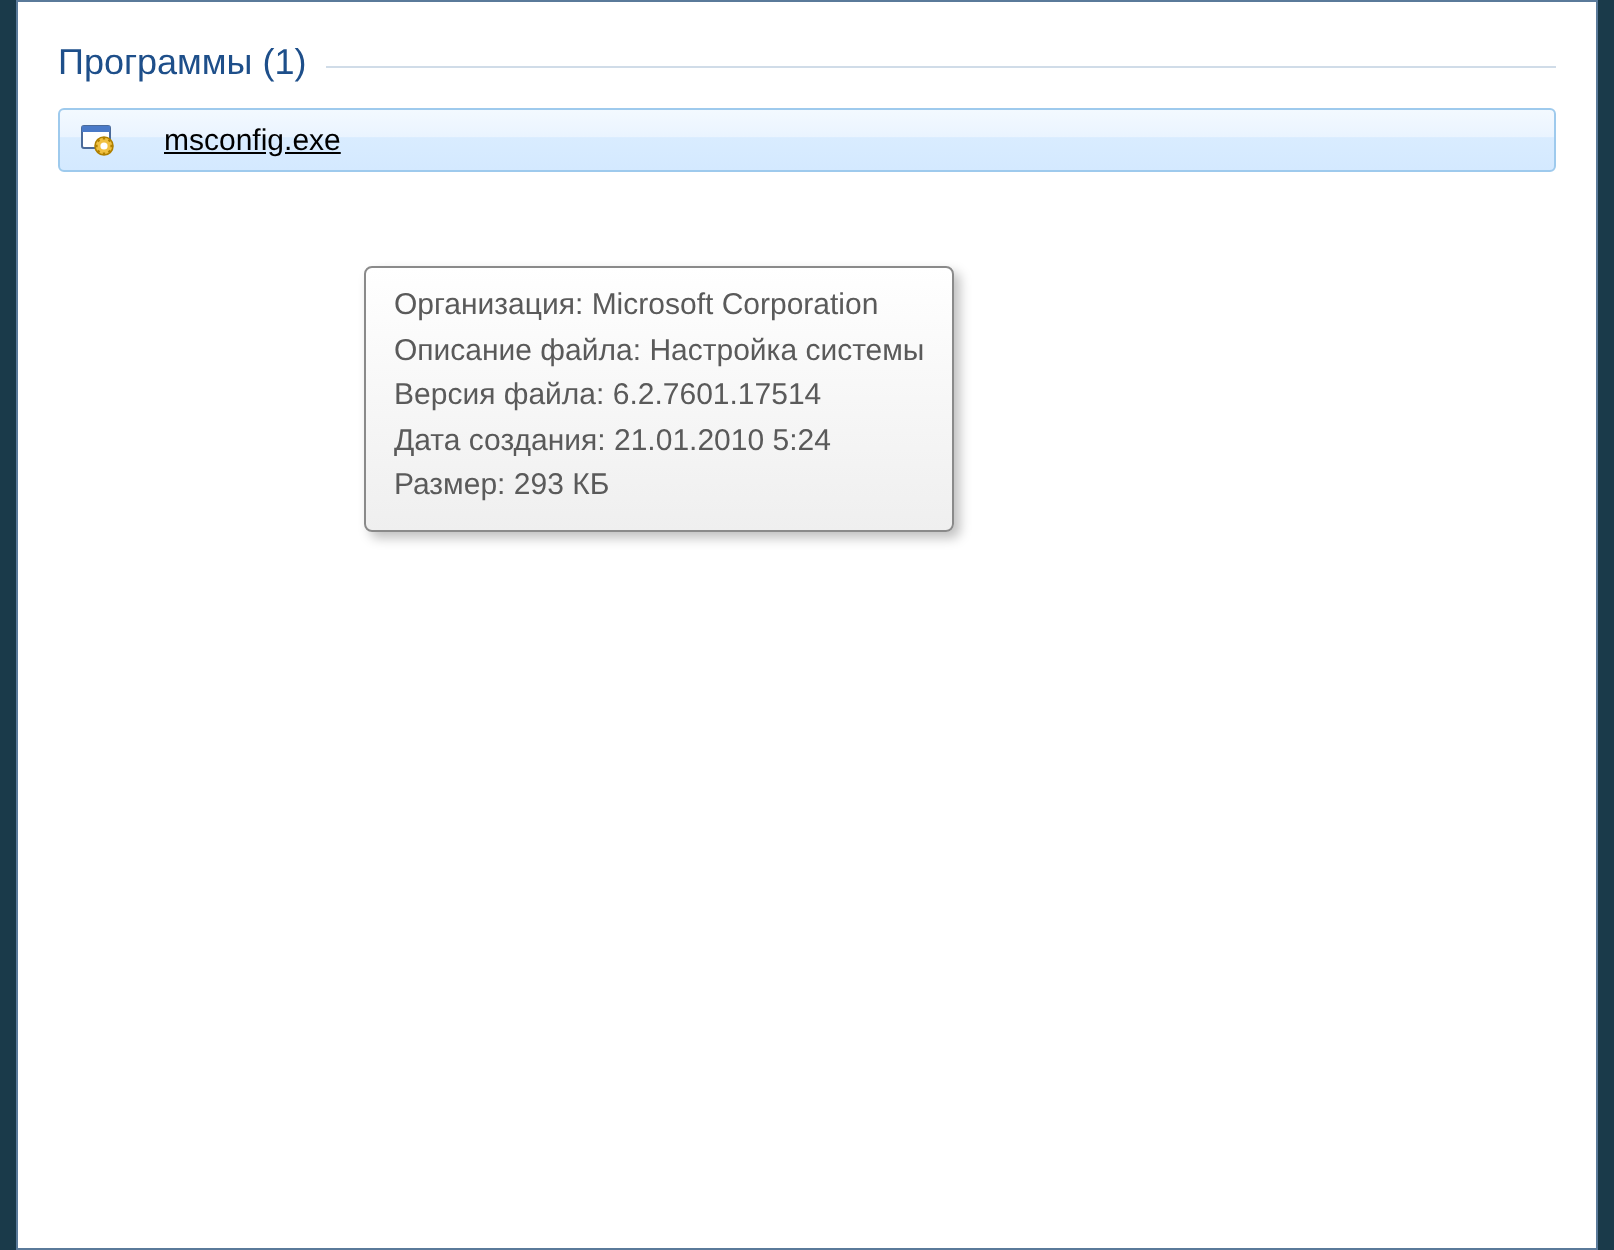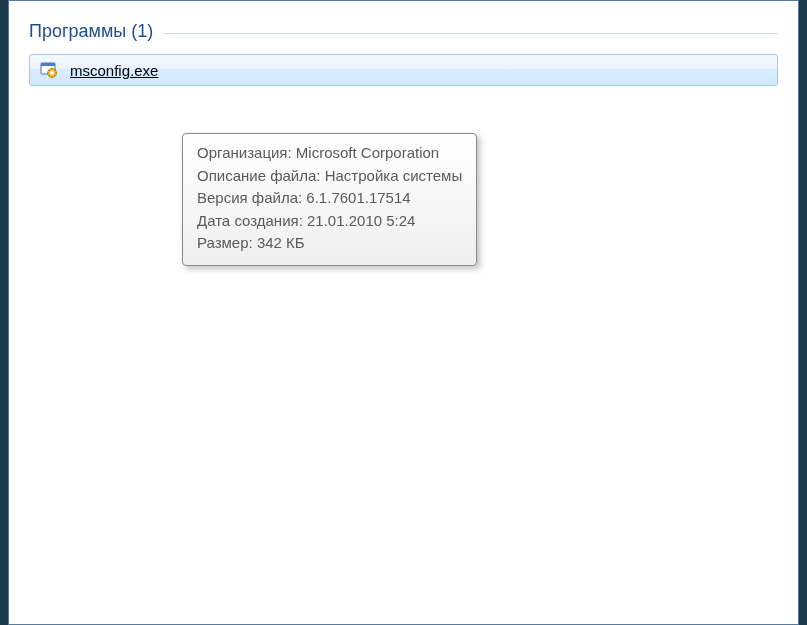--- a/index.html
+++ b/index.html
@@ -42,21 +42,21 @@
       margin-top: 4px;
     }
     .result-item {
       margin: 0 20px;
       padding: 6px 10px;
       background: linear-gradient(to bottom, #f3f9ff 0%, #eaf4ff 45%, #d9ecff 46%, #d4e9ff 100%);
       border: 1px solid #9ecaed;
       border-radius: 3px;
       display: flex;
       align-items: center;
-      gap: 12px;
+      gap: 24px;
       cursor: pointer;
     }
     .file-icon {
       width: 18px;
       height: 18px;
       flex-shrink: 0;
     }
     .file-name {
       font-size: 15px;
       color: #000;
@@ -106,25 +106,25 @@
     <div class="tooltip-row">
       <span>Организация:</span>
       <span>Microsoft Corporation</span>
     </div>
     <div class="tooltip-row">
       <span>Описание файла:</span>
       <span>Настройка системы</span>
     </div>
     <div class="tooltip-row">
       <span>Версия файла:</span>
-      <span>6.1.7601.17514</span>
+      <span>6.2.7601.17514</span>
     </div>
     <div class="tooltip-row">
       <span>Дата создания:</span>
       <span>21.01.2010 5:24</span>
     </div>
     <div class="tooltip-row">
       <span>Размер:</span>
-      <span>342 КБ</span>
+      <span>293 КБ</span>
     </div>
   </div>
 
 </div>
 
 </body></html>

